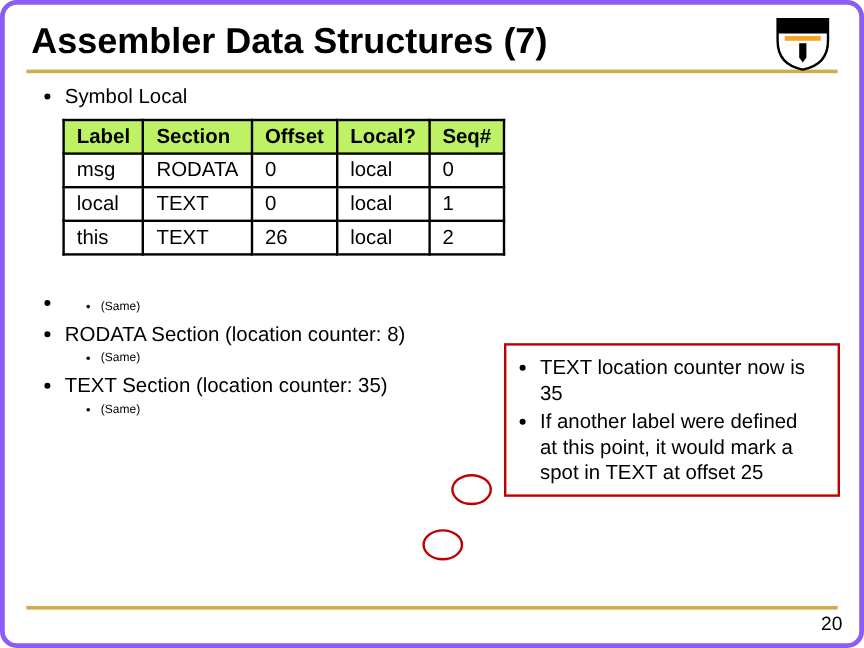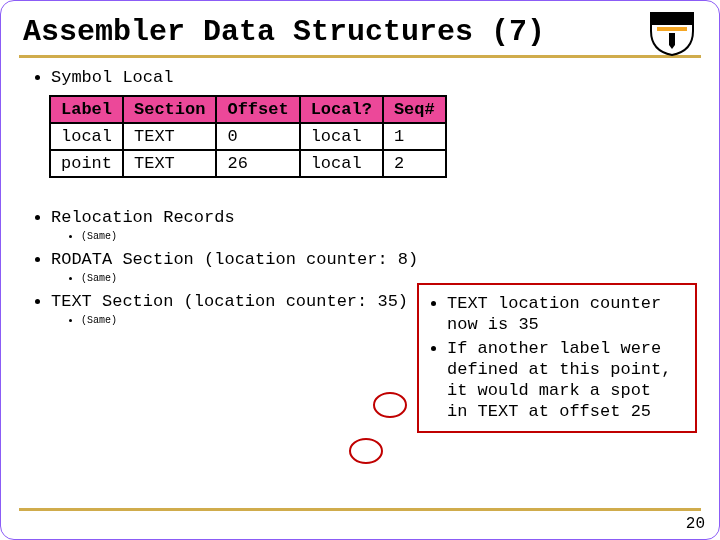--- a/index.html
+++ b/index.html
@@ -8,24 +8,23 @@
   background: #ffffff;
   font-family: Arial, Helvetica, sans-serif;
   width: 720px;
   height: 540px;
   overflow: hidden;
 }
 .slide {
   width: 720px;
   height: 540px;
   position: relative;
-  border: 1px solid #8b5cf6;
+  border: 4px solid #8b5cf6;
   border-radius: 14px;
   background: #fff;
-  font-family: Liberation Mono, monospace;
 }
 .title {
   font-size: 30px;
   font-weight: bold;
   padding: 14px 0 6px 22px;
   color: #000;
 }
 .title-underline {
   height: 3px;
   background: #d0ac4c;
@@ -50,21 +49,21 @@
 .sym-table {
   border-collapse: collapse;
   margin: 4px 0 12px 48px;
   font-size: 17px;
 }
 .sym-table th, .sym-table td {
   border: 2px solid #000;
   padding: 3px 10px;
   text-align: left;
 }
-.sym-table th { background: #ec4899; font-weight: bold; }
+.sym-table th { background: #bef264; font-weight: bold; }
 .callout-box {
   position: absolute;
   top: 282px;
   left: 416px;
   width: 280px;
   border: 2px solid #c00000;
   background: #fff;
   padding: 6px 18px 6px 10px;
   font-size: 17px;
   line-height: 1.25;
@@ -117,39 +116,45 @@
   <table class="sym-table">
     <tbody>
         <tr>
       <th>Label</th>
       <th>Section</th>
       <th>Offset</th>
       <th>Local?</th>
       <th>Seq#</th>
     </tr>
     <tr>
+      <td>msg</td>
+      <td>RODATA</td>
+      <td>0</td>
+      <td>local</td>
+      <td>0</td>
+    </tr>
+    <tr>
       <td>local</td>
       <td>TEXT</td>
       <td>0</td>
       <td>local</td>
       <td>1</td>
     </tr>
     <tr>
-      <td>point</td>
+      <td>this</td>
       <td>TEXT</td>
       <td>26</td>
       <td>local</td>
       <td>2</td>
     </tr>
   </tbody>
     </table>
 
   <ul class="bullets" style="margin-top:30px">
     <li>
-      <span>Relocation Records</span>
       <ul class="sub">
           <li>(Same)</li>
         </ul>
     </li>
     <li>
       <span>RODATA Section (location counter: 8)</span>
       <ul class="sub">
           <li>(Same)</li>
         </ul>
     </li>

